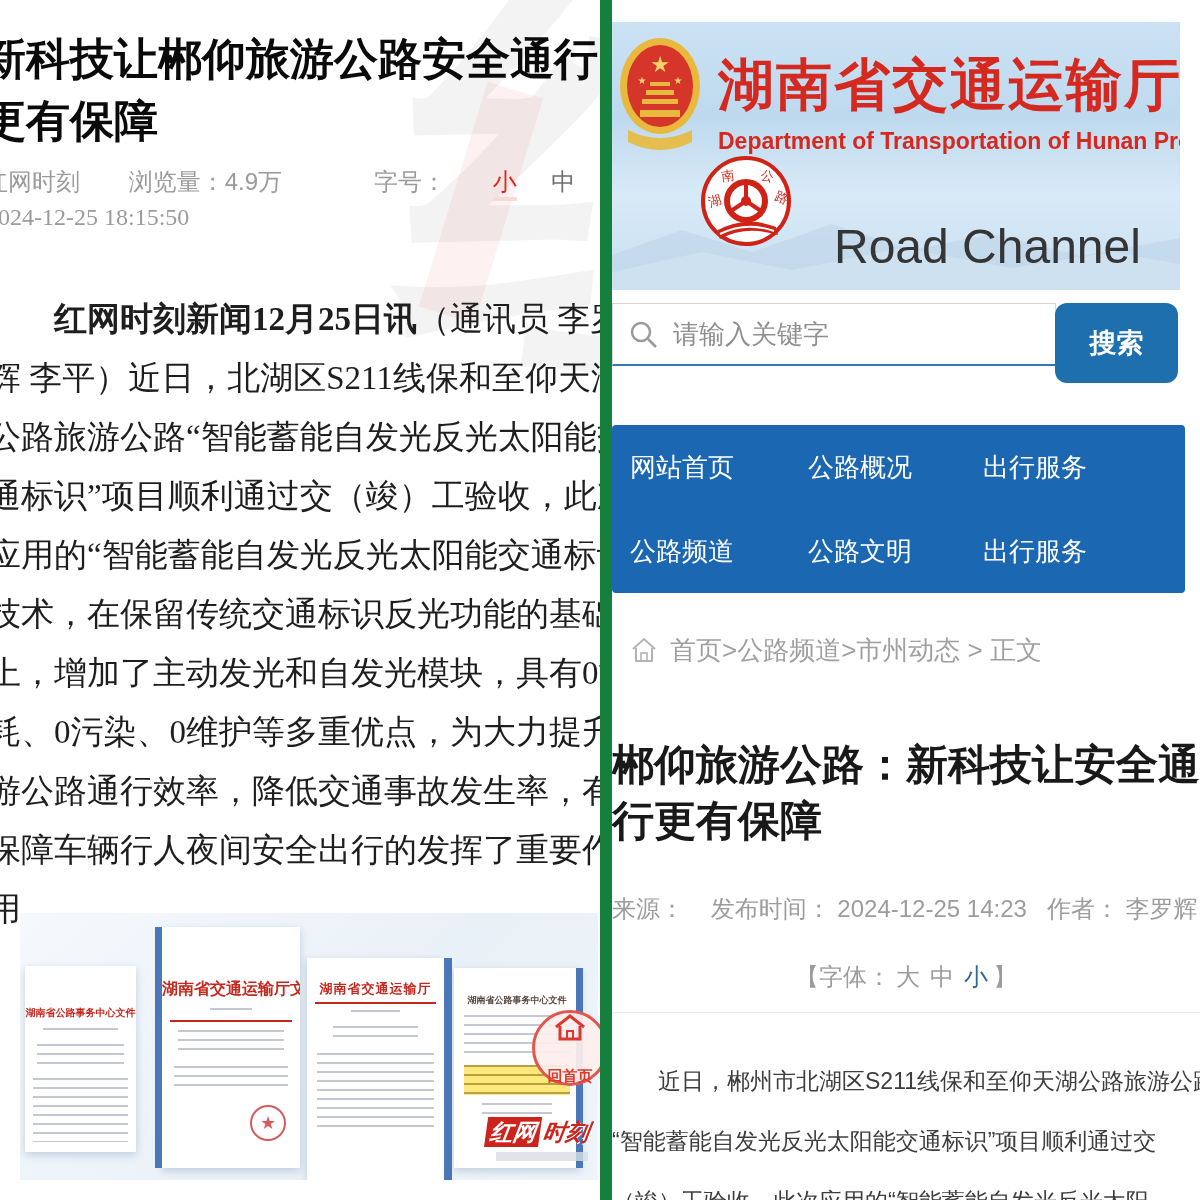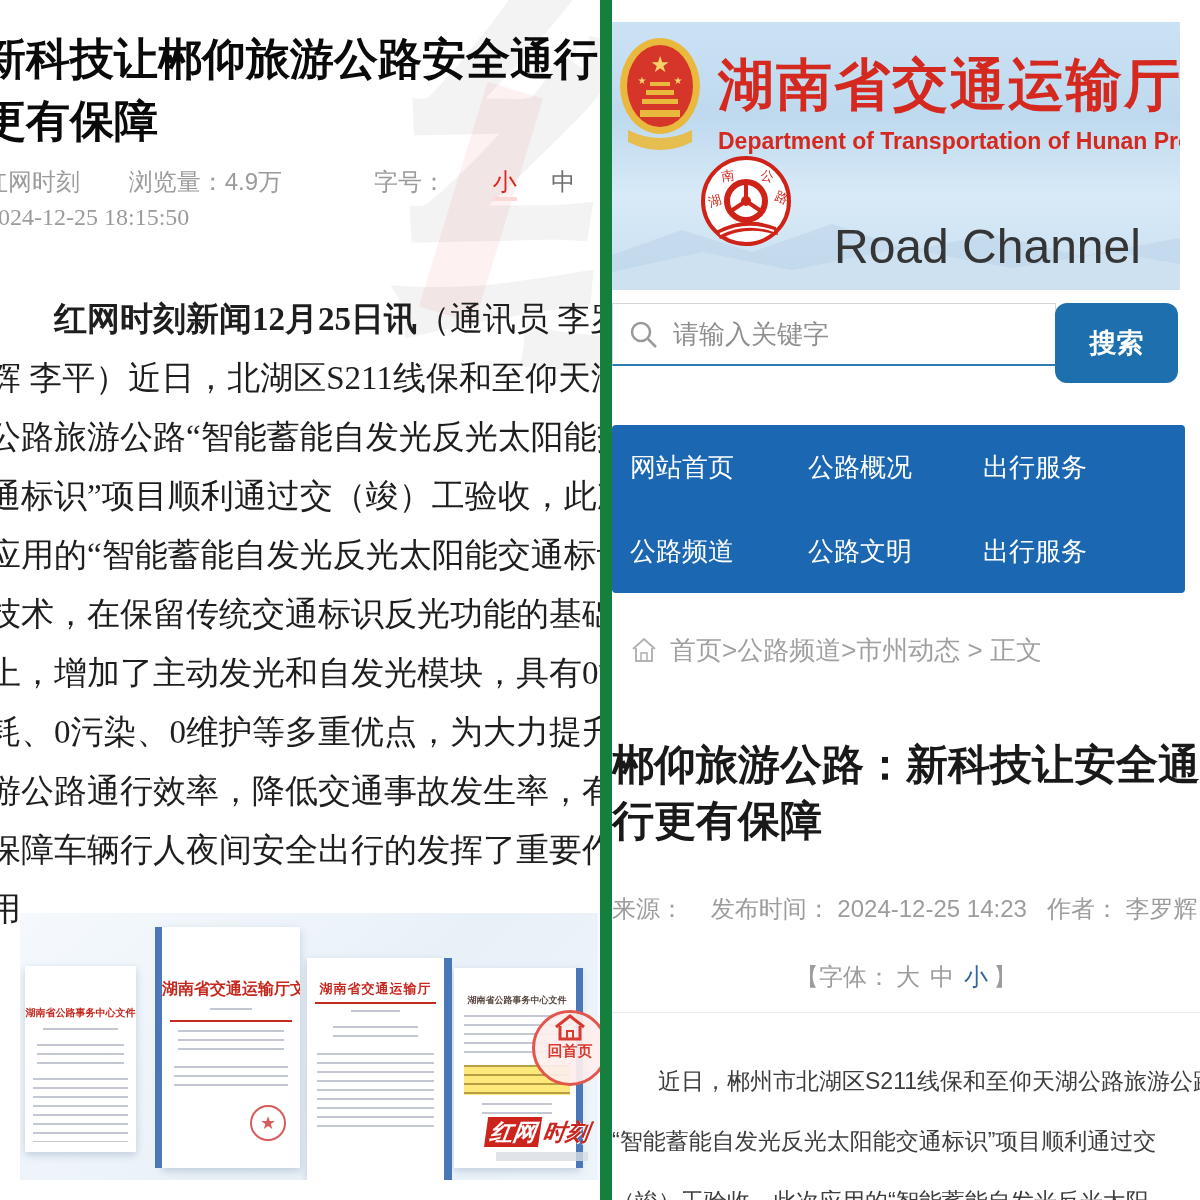--- a/index.html
+++ b/index.html
@@ -35,21 +35,21 @@
   .doc-title-red{color:#c5281e;font-weight:700;text-align:center;white-space:nowrap;overflow:hidden;}
   .doc-title-dark{color:#5a4a42;font-weight:700;text-align:center;white-space:nowrap;overflow:hidden;}
   .redrule{height:2px;background:#c5281e;margin:4px 8px;}
   .tl{background:repeating-linear-gradient(to bottom,#c3c8d2 0 2px,transparent 2px 9px);}
   .hl{background:repeating-linear-gradient(to bottom,#b99f43 0 2px,#ffe97a 2px 9px);}
   .spine{position:absolute;background:#4a77b8;}
   .seal{position:absolute;width:36px;height:36px;border:2px solid #d04040;border-radius:50%;
         color:#d04040;font-size:18px;display:flex;align-items:center;justify-content:center;opacity:.85;}
   .home-circle{position:absolute;left:532px;top:1010px;width:76px;height:76px;border-radius:50%;
                background:rgba(253,238,236,.93);border:3px solid #e2574d;z-index:2;
-               display:flex;flex-direction:column;align-items:center;justify-content:flex-start;}
+               display:flex;flex-direction:column;align-items:center;justify-content:space-between;}
   .home-circle .hc-label{color:#d93a30;font-size:15px;font-weight:700;line-height:1;margin-top:2px;}
   .brand{position:absolute;left:486px;top:1117px;z-index:2;transform:skewX(-8deg);white-space:nowrap;}
   .brand .b1{background:#cc241c;color:#fff;font-weight:900;font-size:23px;padding:2px 4px;font-style:italic;}
   .brand .b2{color:#cc241c;font-weight:900;font-size:23px;font-style:italic;margin-left:3px;
              text-shadow:1px 1px 0 #fff;}
   .brand-sub{position:absolute;left:496px;top:1152px;width:92px;height:9px;background:#d8dde2;opacity:.8;z-index:2;}
 
   
   .right-pane{position:absolute;left:612px;top:0;width:588px;height:1200px;background:#fff;overflow:hidden;}
   .r-header{position:absolute;left:0;top:22px;width:568px;height:268px;overflow:hidden;

